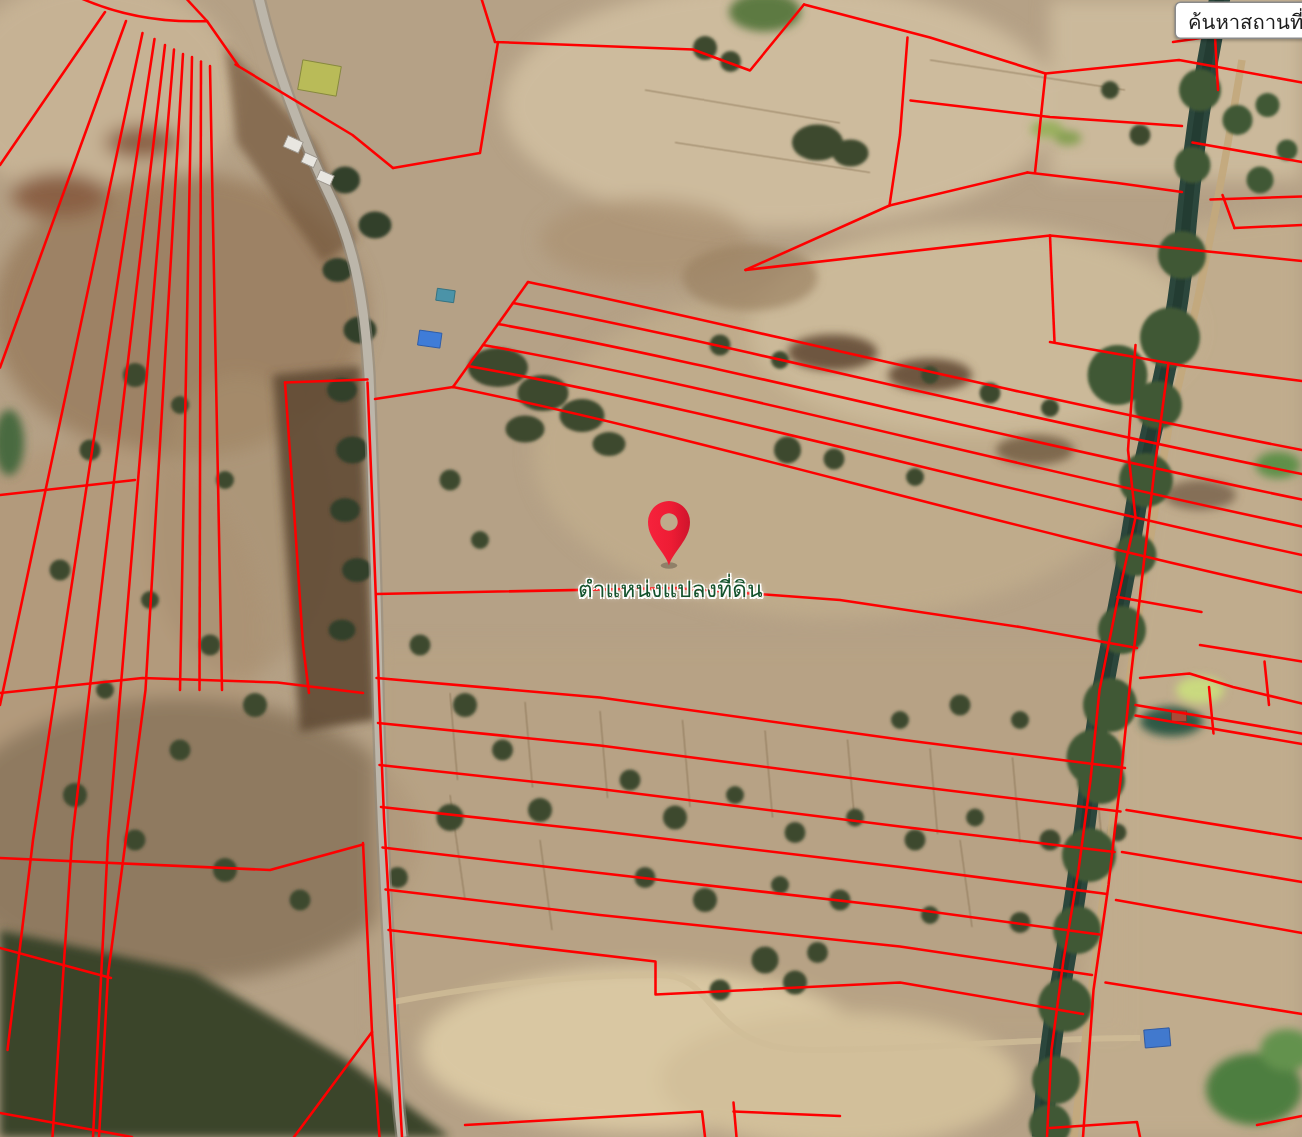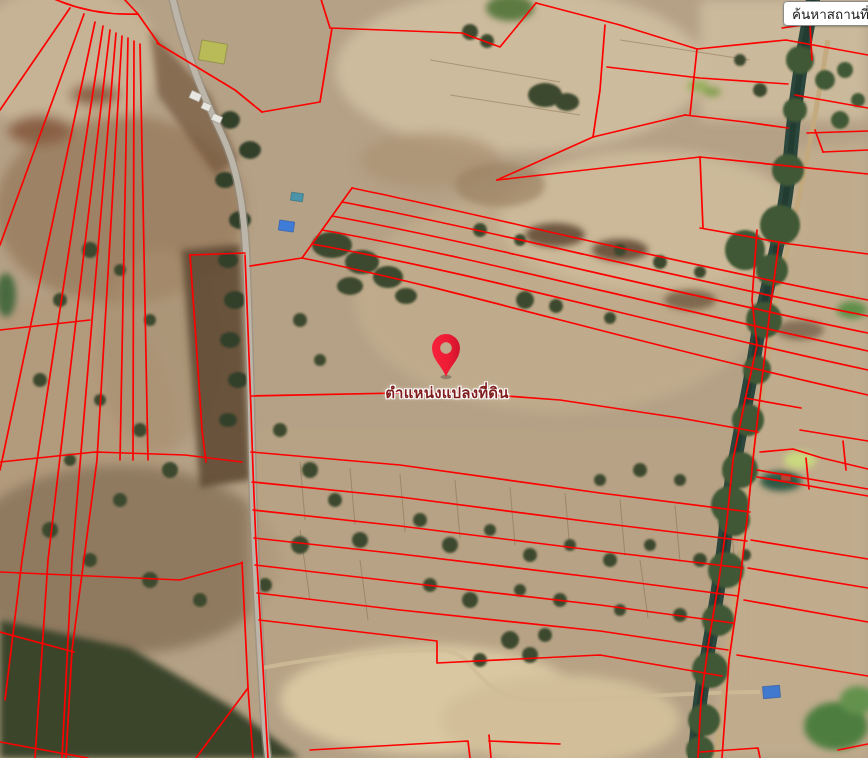--- a/index.html
+++ b/index.html
@@ -7,21 +7,21 @@
     width:868px;height:758px;overflow:hidden;position:relative;
     font-family:"Liberation Sans",sans-serif;
     background:#b5a186;
   }
   .viewport{position:absolute;inset:0;width:868px;height:758px;}
   svg{display:block}
   .parcel{fill:none;stroke:var(--parcel-line,#fe0000);stroke-width:1.7;stroke-linejoin:round;stroke-linecap:round}
   .hedge{stroke:#7d6748;stroke-width:1;opacity:.45;fill:none}
   .pin-label{
     position:absolute;top:381px;left:447px;transform:translateX(-50%);
-    font-size:15px;font-weight:bold;color:#7f1d1d;letter-spacing:.2px;white-space:nowrap;
+    font-size:15px;font-weight:normal;color:#14532d;letter-spacing:.2px;white-space:nowrap;
     text-shadow:-1px -1px 0 #fff,1px -1px 0 #fff,-1px 1px 0 #fff,1px 1px 0 #fff,0 0 4px #fff;
     z-index:5;
   }
   .search-box{
     position:absolute;top:1px;left:783px;width:150px;height:25px;z-index:10;
     background:#fff;border:1px solid #8a8a8a;border-radius:4px;
     font-family:"Liberation Sans",sans-serif;font-size:13.5px;color:#1c1c1c;
     padding:2px 8px;box-sizing:border-box;outline:none;
     box-shadow:0 1px 2px rgba(0,0,0,.25);
   }

